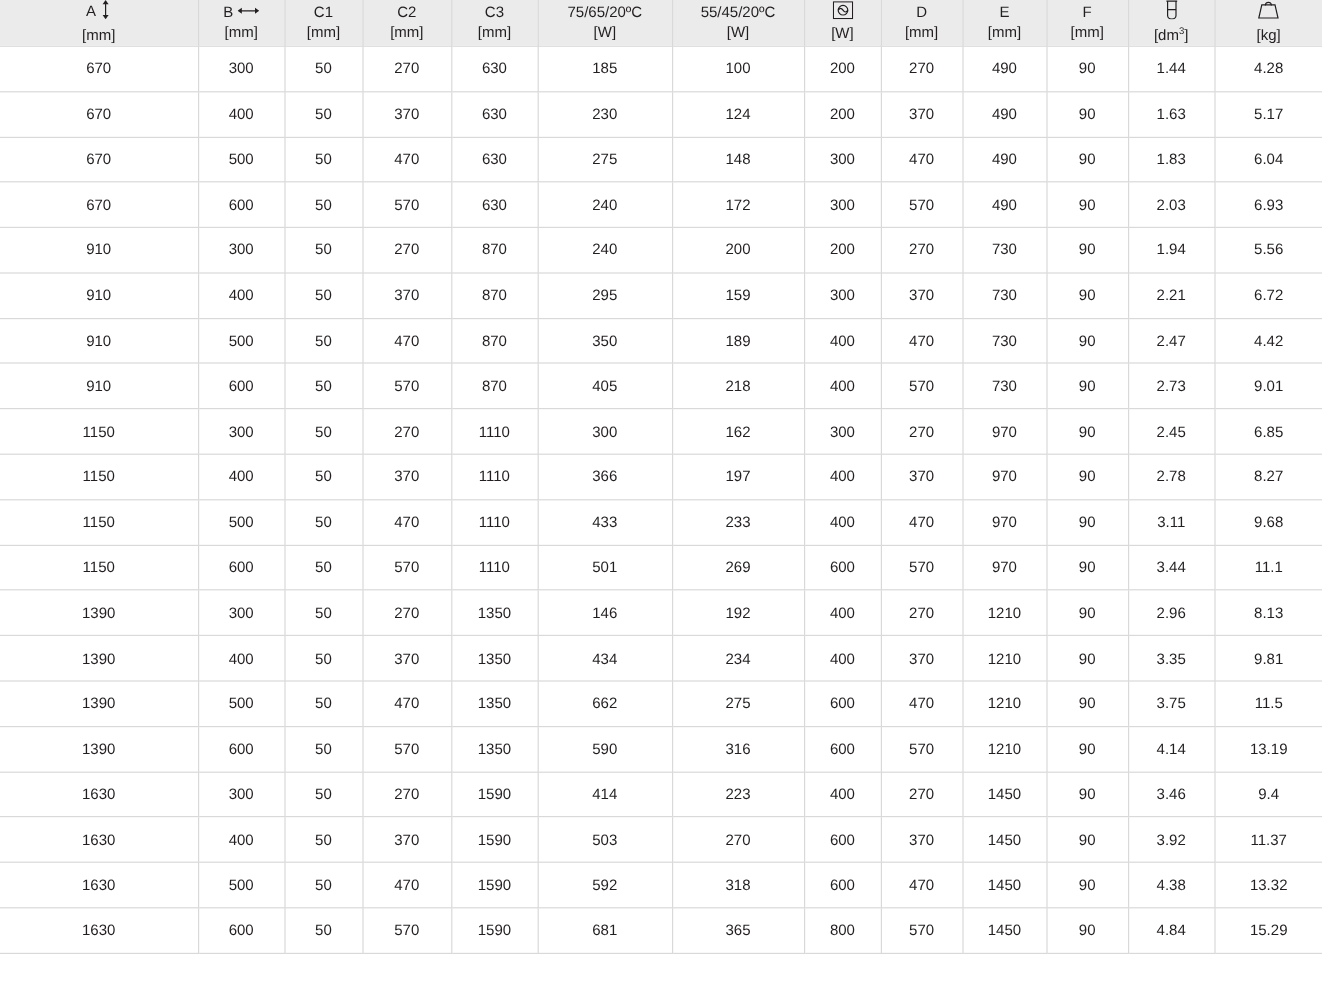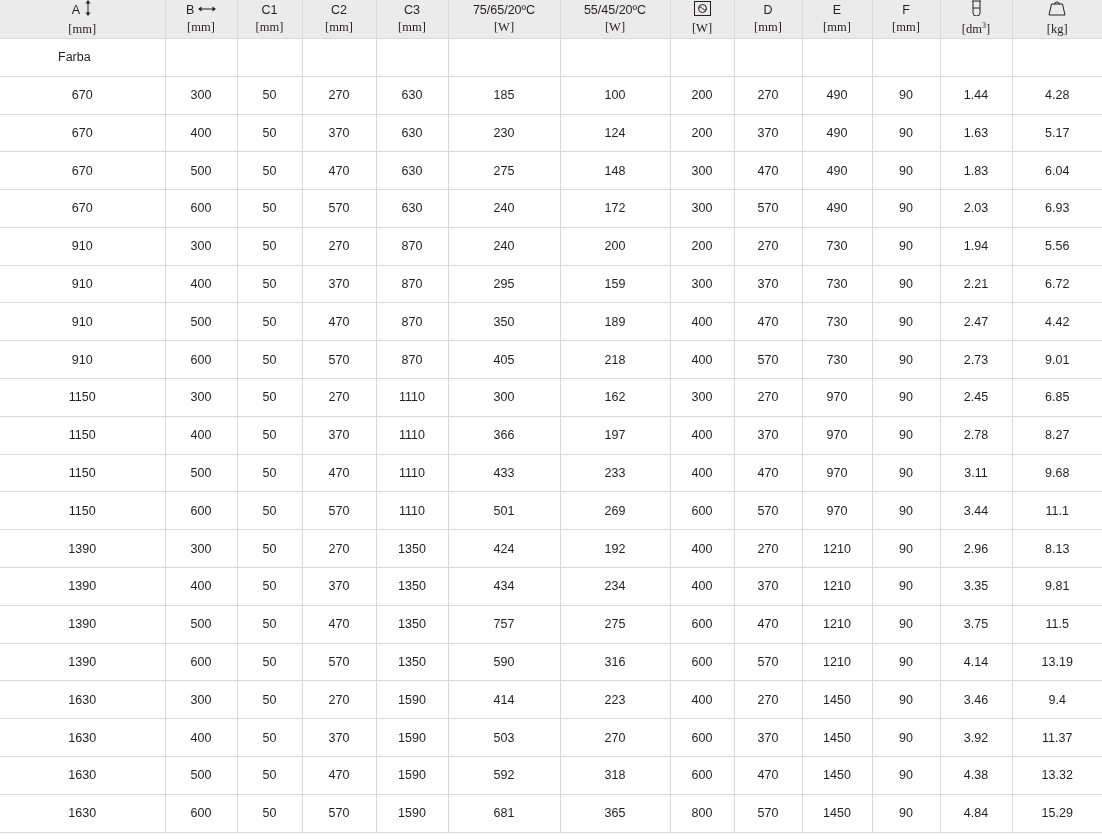--- a/index.html
+++ b/index.html
@@ -42,21 +42,20 @@
   }
   .hdr-line1 {
     display: block;
     font-size: 12.5px;
     white-space: nowrap;
   }
   .hdr-line2 {
     display: block;
     font-size: 12.5px;
     white-space: nowrap;
-    font-family: Liberation Serif, serif;
   }
   .hdr-icon {
     display: inline-block;
     vertical-align: middle;
   }
   .row-farba td {
     background: #ffffff;
     height: 37px;
   }
   .row-farba td.col-a {
@@ -191,35 +190,20 @@
                 <path d="M2 15 L4.5 4 h11 L18 15 Z" fill="none" stroke="#231f20" stroke-width="1"></path>
                 <path d="M7.5 4.5 a2.5 2.5 0 0 1 5 0" fill="none" stroke="#231f20" stroke-width="1"></path>
               </svg>
           </span>
         </span>
         <span class="hdr-line2">[kg]</span>
       </th>
     </tr>
   </thead>
   <tbody>
-    <tr class="row-farba">
-      <td class="col-a">Farba</td>
-      <td></td>
-      <td></td>
-      <td></td>
-      <td></td>
-      <td></td>
-      <td></td>
-      <td></td>
-      <td></td>
-      <td></td>
-      <td></td>
-      <td></td>
-      <td></td>
-    </tr>
   <tr class="data-row">
         <td>670</td>
         <td>300</td>
         <td>50</td>
         <td>270</td>
         <td>630</td>
         <td>185</td>
         <td>100</td>
         <td>200</td>
         <td>270</td>
@@ -392,21 +376,21 @@
         <td>90</td>
         <td>3.44</td>
         <td>11.1</td>
       </tr>
       <tr class="data-row">
         <td>1390</td>
         <td>300</td>
         <td>50</td>
         <td>270</td>
         <td>1350</td>
-        <td>424</td>
+        <td>146</td>
         <td>192</td>
         <td>400</td>
         <td>270</td>
         <td>1210</td>
         <td>90</td>
         <td>2.96</td>
         <td>8.13</td>
       </tr>
       <tr class="data-row">
         <td>1390</td>
@@ -422,21 +406,21 @@
         <td>90</td>
         <td>3.35</td>
         <td>9.81</td>
       </tr>
       <tr class="data-row">
         <td>1390</td>
         <td>500</td>
         <td>50</td>
         <td>470</td>
         <td>1350</td>
-        <td>757</td>
+        <td>662</td>
         <td>275</td>
         <td>600</td>
         <td>470</td>
         <td>1210</td>
         <td>90</td>
         <td>3.75</td>
         <td>11.5</td>
       </tr>
       <tr class="data-row">
         <td>1390</td>

